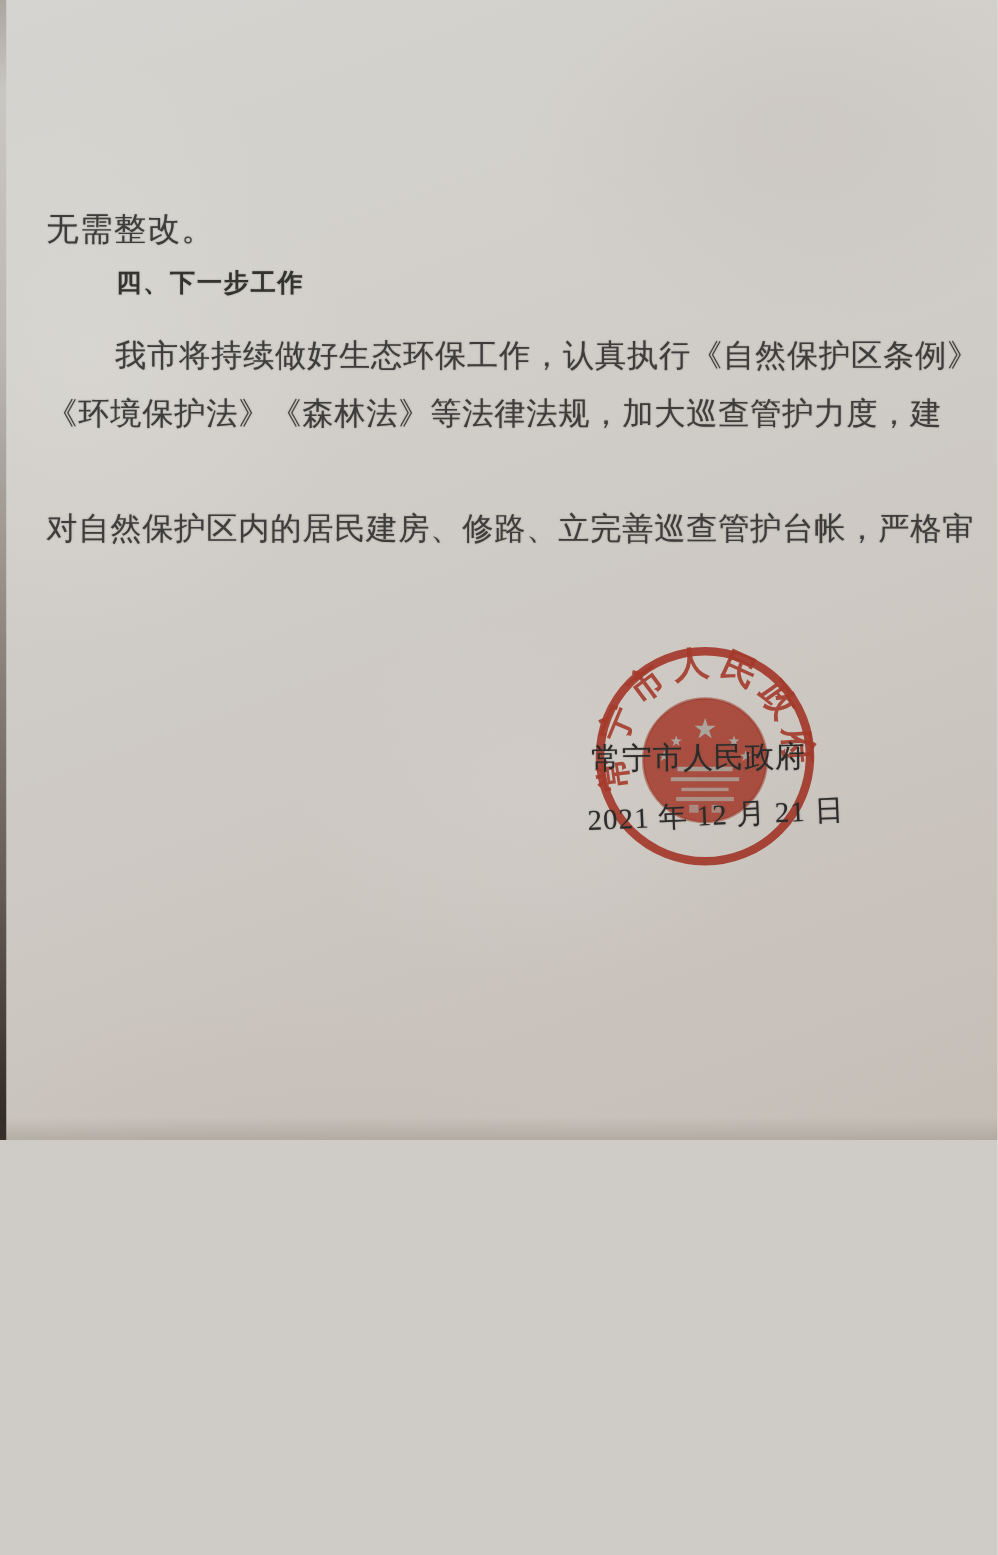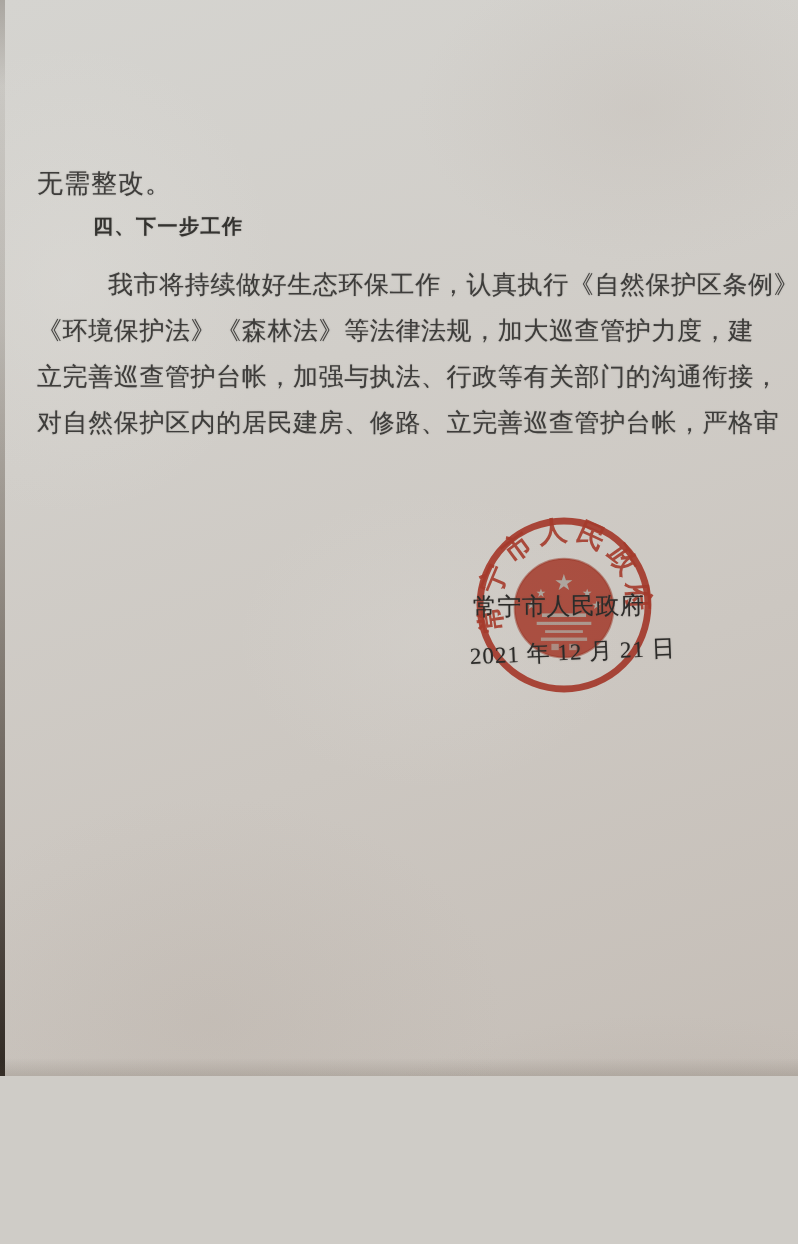--- a/index.html
+++ b/index.html
@@ -3,21 +3,21 @@
 <meta charset="utf-8">
 <style>
   html, body { margin: 0; padding: 0; }
   body {
     width: 798px; height: 1244px;
     font-family: "Liberation Serif", "DejaVu Serif", serif;
     background: #cfccc7;
   }
   .page {
     position: relative;
-    width: 798px; height: 1076px;
+    width: 798px; height: 912px;
     overflow: hidden;
     background:
       radial-gradient(ellipse 320px 220px at 640px 110px, rgba(186,176,168,0.22), transparent 70%),
       radial-gradient(ellipse 420px 320px at 210px 1020px, rgba(172,160,150,0.18), transparent 70%),
       radial-gradient(ellipse 520px 280px at 660px 1210px, rgba(158,146,136,0.26), transparent 70%),
       radial-gradient(ellipse 300px 340px at 70px 280px, rgba(228,227,223,0.30), transparent 70%),
       radial-gradient(ellipse 260px 200px at 430px 640px, rgba(220,218,214,0.25), transparent 75%),
       linear-gradient(160deg, #d5d4d0 0%, #d1cec9 35%, #ccc7c1 65%, #c5beb7 100%);
   }
   
@@ -35,21 +35,21 @@
   .txt {
     position: absolute;
     color: #3e3d3b;
     white-space: nowrap;
     text-shadow: 0 0 1.3px rgba(80,78,74,0.55);
   }
   .body-line { font-size: 25px; letter-spacing: 0.6px; }
   .closing    { left: 37px;  top: 166px; font-size: 26px; letter-spacing: 1px; }
   .heading    { left: 93px;  top: 213px; font-size: 20px; font-weight: 700;
                 letter-spacing: 1.5px; color: #343330; }
-  .line-0 { left: 92px; top: 268px; margin-left: 16px; }
+  .line-0 { left: 92px; top: 268px; }
   .line-1 { left: 37px; top: 314px; }
   .line-2 { left: 37px; top: 360px; }
   .line-3 { left: 37px; top: 406px; }
   .line-4 { left: 37px; top: 452px; }
 
   .seal-wrap {
     position: absolute; left: 459px; top: 500px;
     width: 210px; height: 210px;
     mix-blend-mode: multiply;
     opacity: 0.93;
@@ -80,21 +80,20 @@
 
   <div class="edge-left"></div>
   <div class="edge-bottom"></div>
 
   <div class="txt closing">无需整改。</div>
 
   <div class="txt heading">四、下一步工作</div>
 
   <div class="txt body-line line-0">我市将持续做好生态环保工作，认真执行《自然保护区条例》</div>
   <div class="txt body-line line-1">《环境保护法》《森林法》等法律法规，加大巡查管护力度，建</div>
-  <div class="txt body-line line-2">立完善巡查管护台帐，加强与执法、行政等有关部门的沟通衔接，</div>
   <div class="txt body-line line-3">对自然保护区内的居民建房、修路、立完善巡查管护台帐，严格审</div>
 
   <div class="seal-wrap">
     <svg width="210" height="210" viewBox="0 0 200 200">
       <defs>
         <path id="sealArc" d="M 43.8 126.2 A 62 62 0 1 1 161.8 105.4" fill="none"></path>
       </defs>
 
       <circle cx="100" cy="100" r="80" fill="none" stroke-width="6.5" opacity="0.92" stroke="#c83b28"></circle>
 

